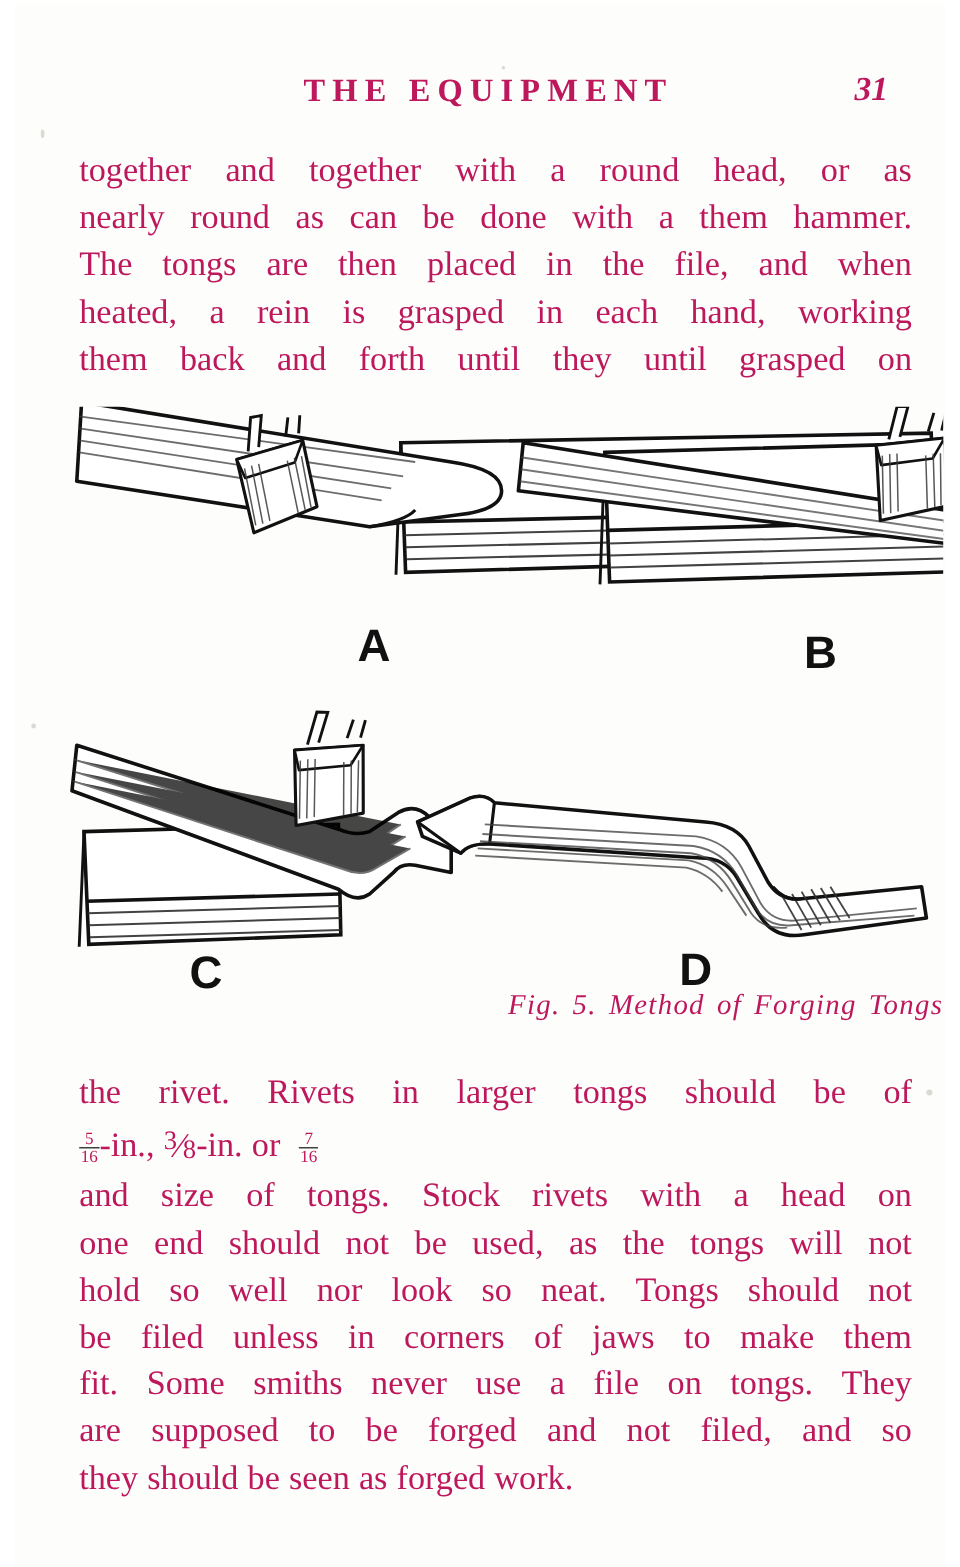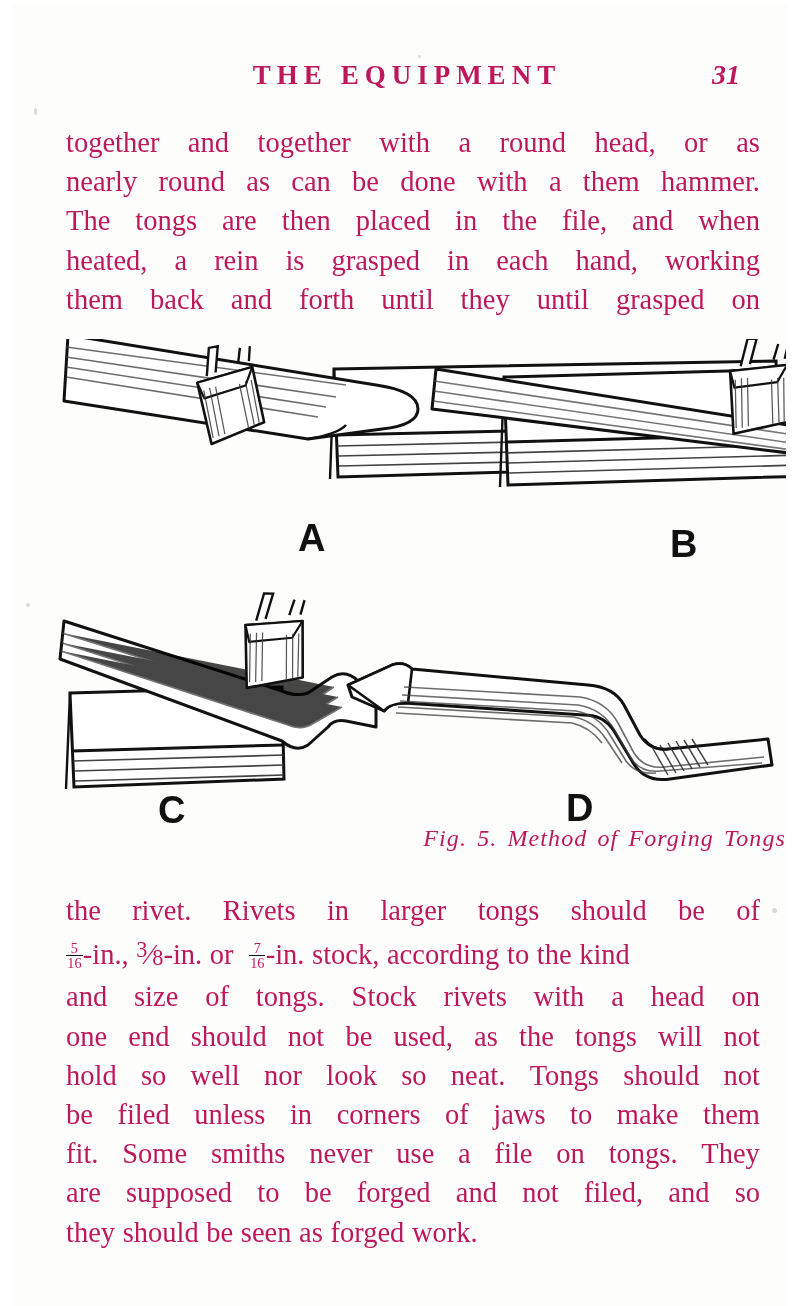--- a/index.html
+++ b/index.html
@@ -382,21 +382,21 @@
           <span>of</span>
         </span>
 
       <span class="ln">
         <span class="frac">
           <span class="num">5</span>
           <span class="den">16</span>
         </span><span>-in.,</span>&nbsp;<span class="frac-solidus"><span class="sn">3</span><span class="sl">⁄</span><span class="sd">8</span></span><span>-in. or</span>&nbsp;&nbsp;<span class="frac">
           <span class="num">7</span>
           <span class="den">16</span>
-        </span><span>-in.  stock, according to the kind</span>
+        </span>
       </span>
 
       <span class="ln just">
 
       <span>and</span>
           <span>size</span>
           <span>of</span>
           <span>tongs.</span>
           <span>Stock</span>
           <span>rivets</span>

